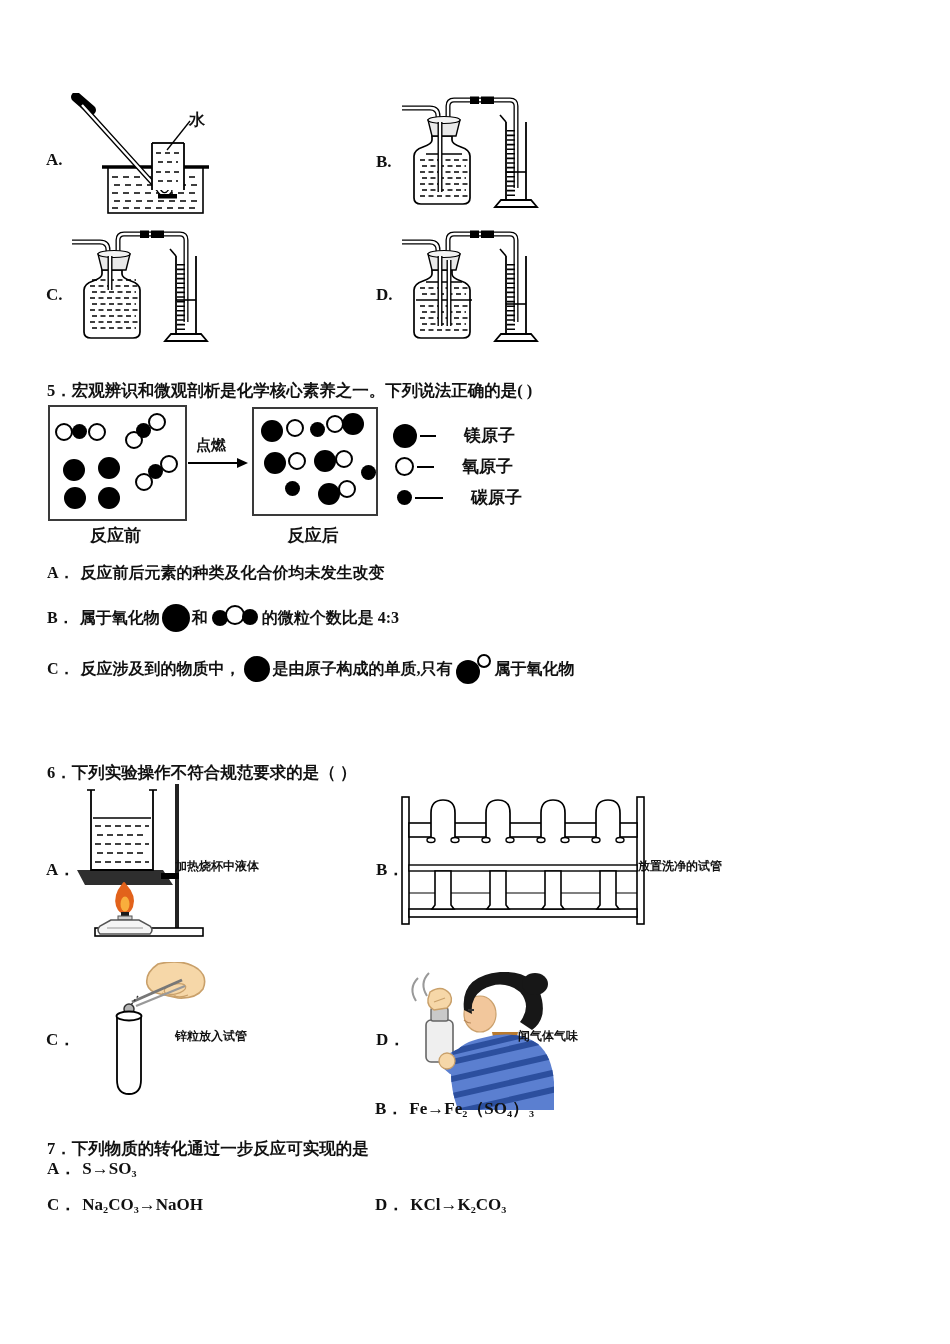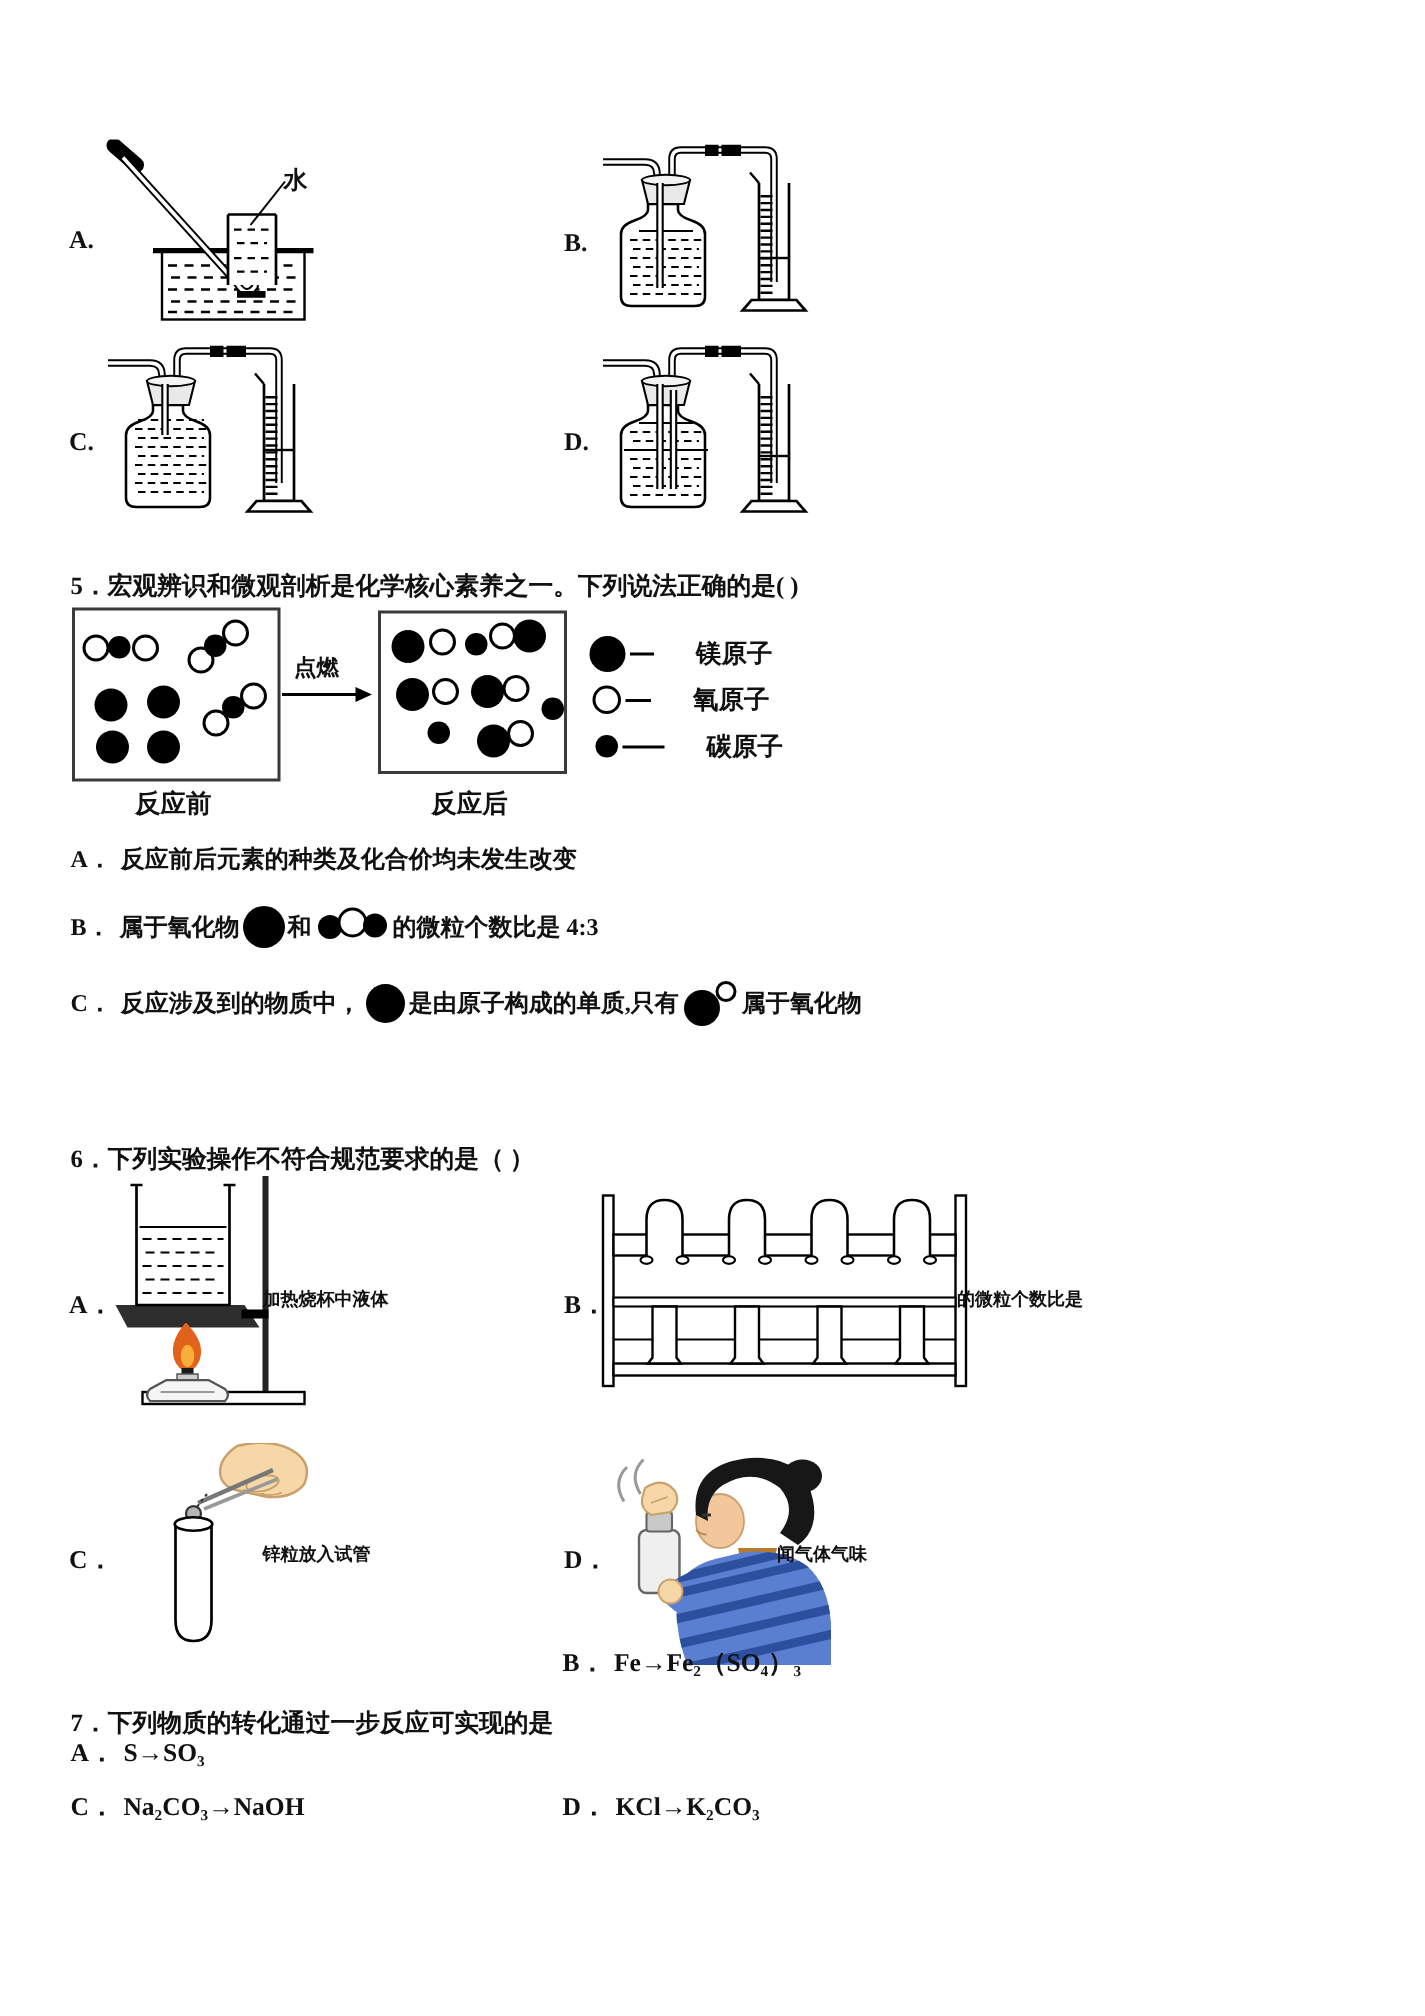--- a/index.html
+++ b/index.html
@@ -313,21 +313,21 @@
       <ellipse cx="198" cy="47" rx="4" ry="2.5"></ellipse>
         <ellipse cx="222" cy="47" rx="4" ry="2.5"></ellipse>
     </g>
     <g fill="#fff" stroke="#000" stroke-width="1.6">
       <path d="M37,78 h16 v34 l3,4 h-22 l3,-4 z"></path>
       <path d="M92,78 h16 v34 l3,4 h-22 l3,-4 z"></path>
       <path d="M147,78 h16 v34 l3,4 h-22 l3,-4 z"></path>
       <path d="M202,78 h16 v34 l3,4 h-22 l3,-4 z"></path>
     </g>
   </svg>
-  <div class="abs caption" style="left:638px;top:858px">的微粒个数比是</div>
+  <div class="abs caption" style="left:638px;top:858px">放置洗净的试管</div>
 
   <div class="abs letter" style="left:46px;top:1028px">C．</div>
   <svg class="fig" style="left:58px;top:962px" width="150" height="140" viewBox="0 0 150 140">
     <path d="M100,2 Q125,-4 140,7 Q150,15 145,27 Q138,37 120,36 L102,32 Q91,30 89,22 Q87,11 100,2 Z" fill="#f6d7a8" stroke="#c9a06a" stroke-width="1.6"></path>
     <path d="M104,31 q6,4 14,3" fill="none" stroke="#c9a06a" stroke-width="1.2"></path>
     <path d="M116,34 q7,2 14,-1" fill="none" stroke="#c9a06a" stroke-width="1.2"></path>
     <ellipse cx="117" cy="27" rx="11" ry="5" fill="#f6d7a8" stroke="#c9a06a" stroke-width="1.2" transform="rotate(-12 117 27)"></ellipse>
     <line x1="124" y1="18" x2="74" y2="40" stroke="#777" stroke-width="3"></line>
     <line x1="127" y1="24" x2="78" y2="44" stroke="#999" stroke-width="2.4"></line>
     <line x1="80" y1="34" x2="73" y2="43" stroke="#333" stroke-width="1.4" stroke-dasharray="2 2.4"></line>

